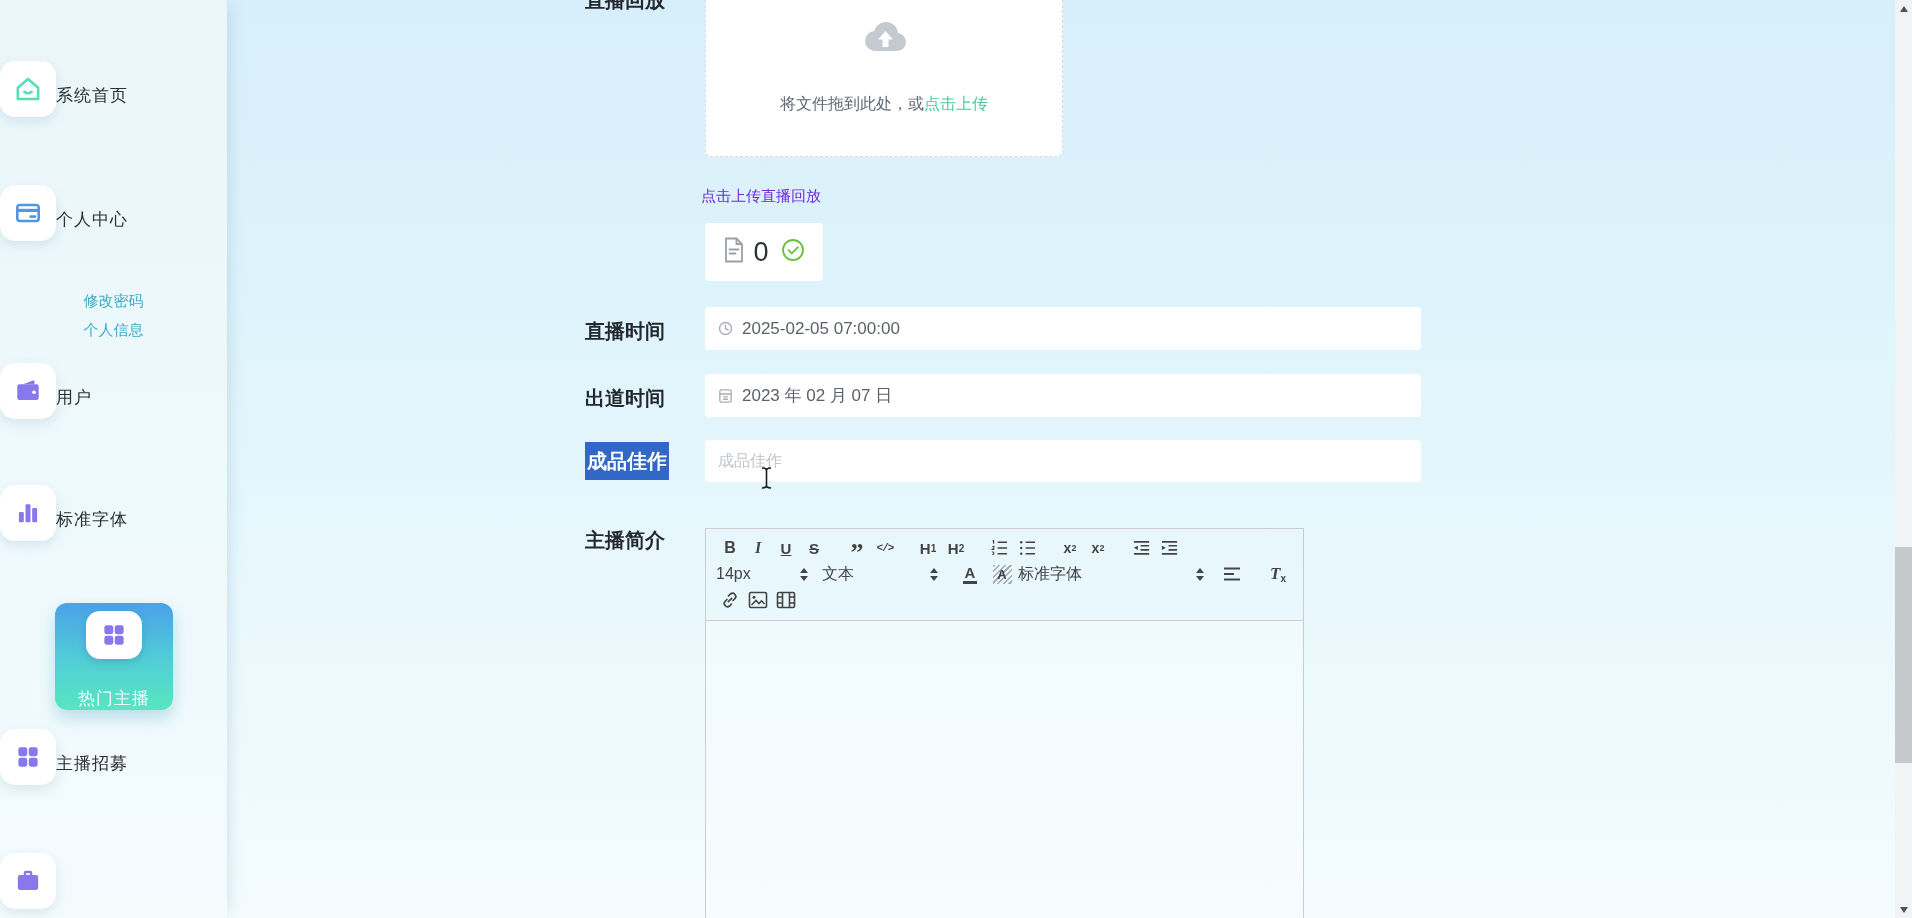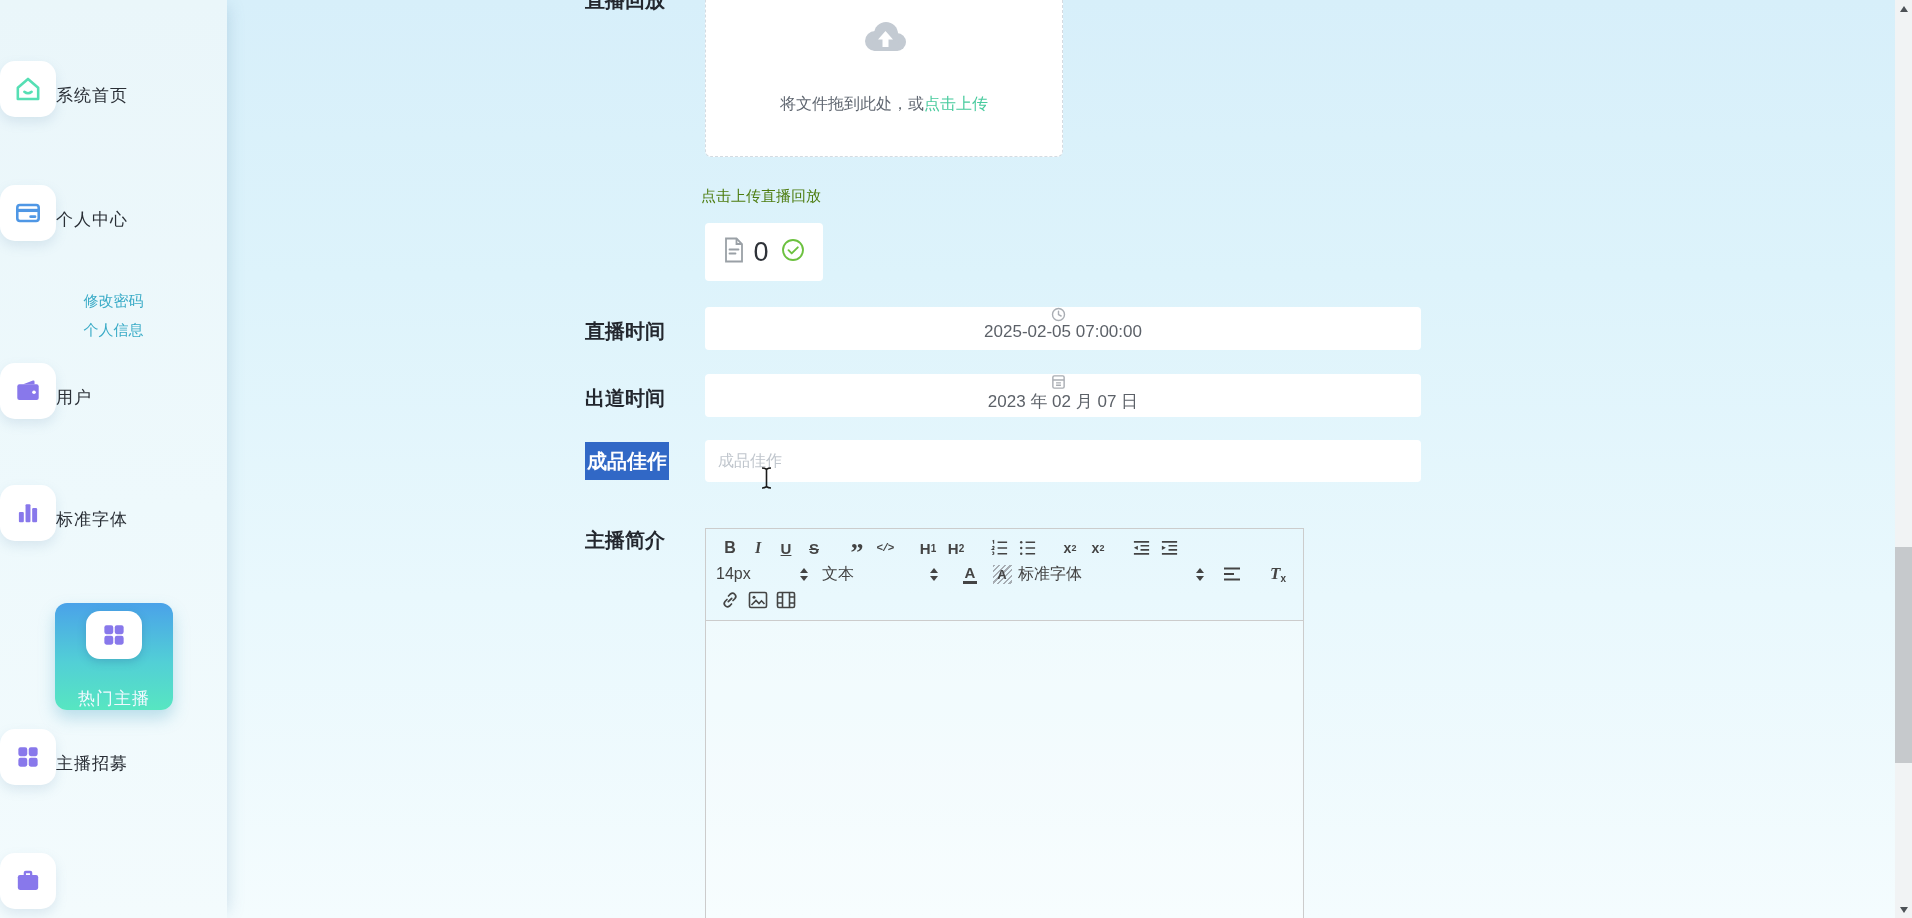--- a/index.html
+++ b/index.html
@@ -33,29 +33,29 @@
   
   .main{position:absolute;left:227px;top:0;width:1668px;height:918px;}
   .field-label{position:absolute;left:358px;width:110px;text-align:left;font-size:20px;font-weight:700;color:#23272e;}
   .upload-box{
     position:absolute;left:478px;top:-25px;width:356px;height:180px;background:#fff;
     border:1px dashed #d5dbe1;border-radius:6px;cursor:pointer;
   }
   .upload-cloud{position:absolute;left:50%;top:43px;transform:translateX(-50%);}
   .upload-text{position:absolute;left:0;top:118px;width:100%;text-align:center;font-size:16px;color:#5f6670;}
   .upload-link{color:#49cb9e;cursor:pointer;}
-  .upload-tip{position:absolute;left:474px;top:187px;font-size:15px;color:#4d7c0f;}
+  .upload-tip{position:absolute;left:474px;top:187px;font-size:15px;color:#6d28d9;}
   .file-box{
     position:absolute;left:478px;top:223px;width:118px;height:58px;background:#fff;border-radius:4px;
     display:flex;align-items:center;padding:0 18px;box-sizing:border-box;justify-content:space-between;cursor:pointer;
   }
   .file-count{font-size:27px;color:#2e3238;margin-left:6px;margin-right:10px;}
   .input-box{
     position:absolute;left:478px;width:716px;height:43px;background:#fff;border-radius:4px;
-    display:flex;align-items:center;padding:0 13px;box-sizing:border-box;cursor:text;flex-direction:column;
+    display:flex;align-items:center;padding:0 13px;box-sizing:border-box;cursor:text;
   }
   .input-box .ico{display:inline-flex;margin-right:9px;}
   .input-value{font-size:17px;color:#5c6168;}
   .text-input{
     position:absolute;left:478px;top:440px;width:716px;height:42px;background:#fff;border:none;border-radius:4px;
     padding:0 13px;box-sizing:border-box;font-size:16px;color:#5c6168;outline:none;
     font-family:"Liberation Sans","DejaVu Sans",sans-serif;
   }
   .text-input::placeholder{color:#c0c6cd;}
   .label-selected{

